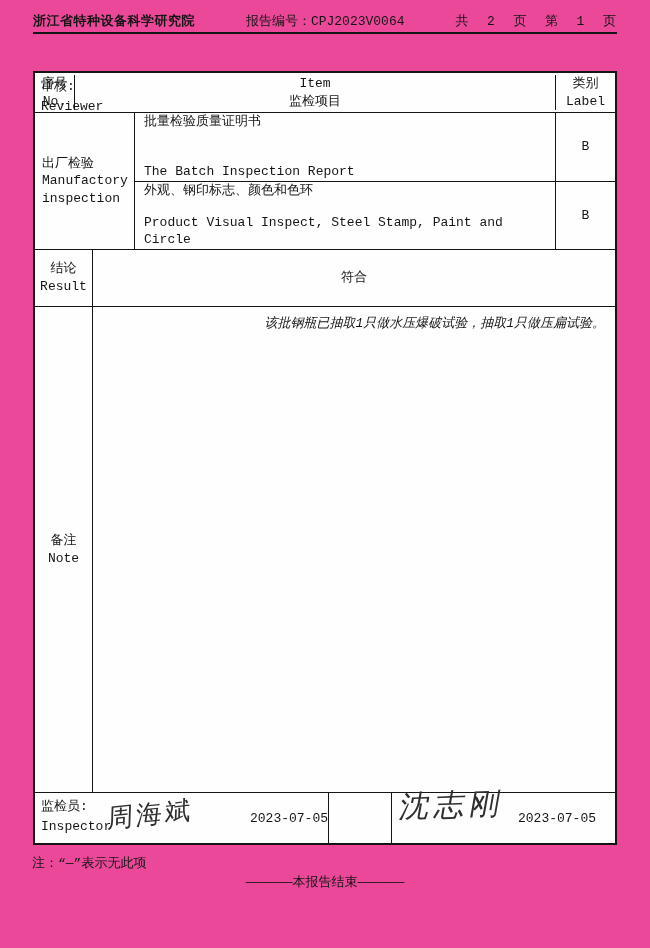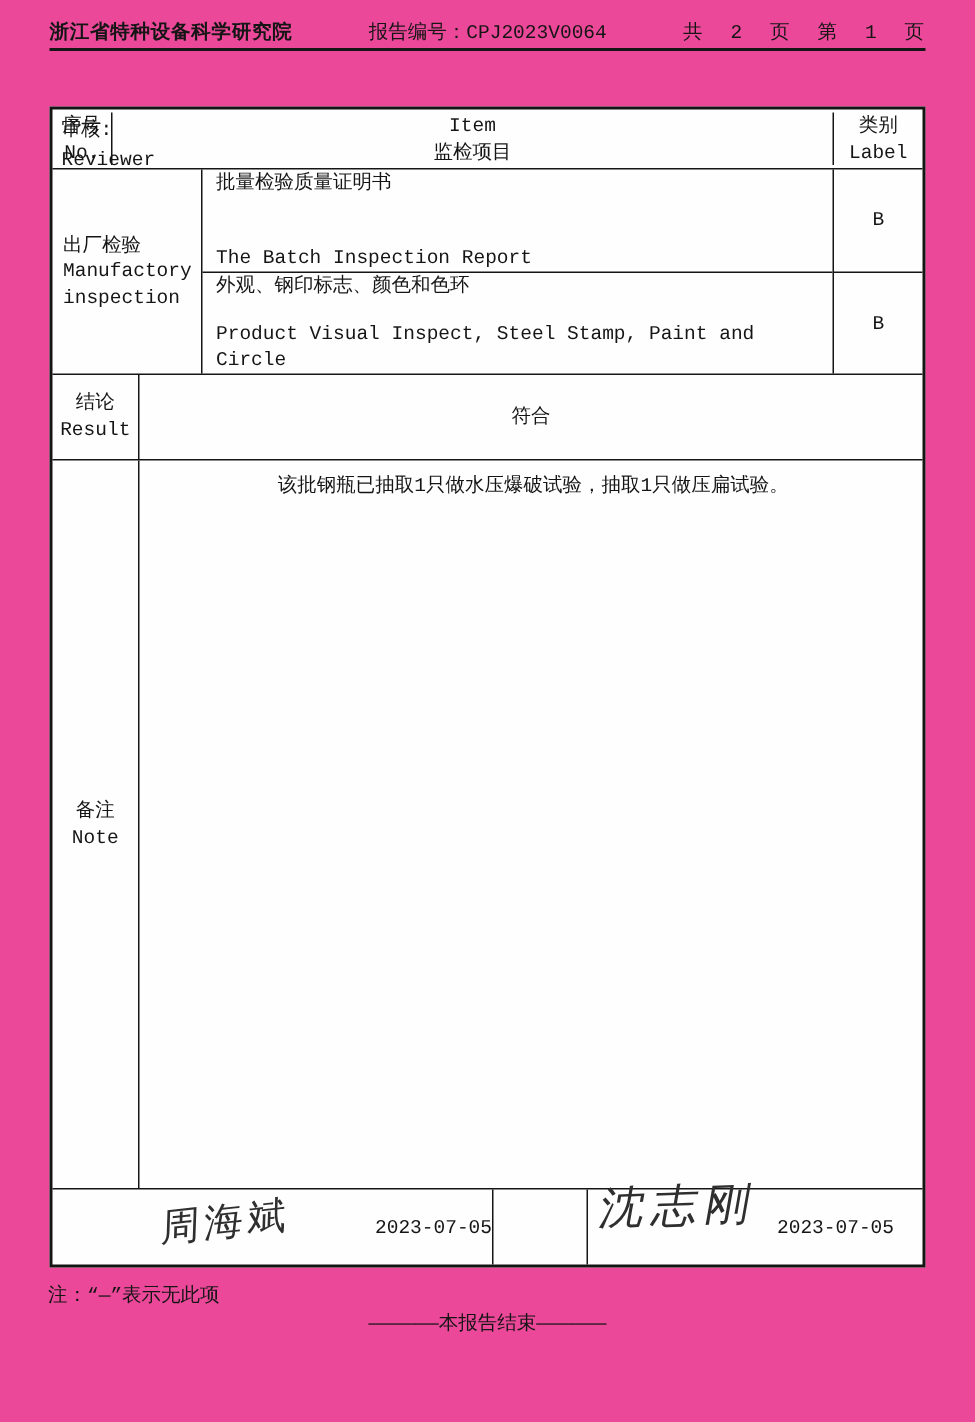--- a/index.html
+++ b/index.html
@@ -52,22 +52,23 @@
   .itemcell {
     text-align:left; padding-left:9px; justify-content:space-between;
   }
   .groupcell {
     text-align:left; padding-left:7px; justify-content:center;
   }
   .lblcol { width:58px; flex:none; }
   .resultrow { height:57px; flex:none; }
   .noterow { flex:1; }
   .notecontent {
-    text-align:center; justify-content:flex-start;
+    text-align:right; justify-content:flex-start;
     padding:8px 10px 0 13px;
+    font-style:italic;
   }
   .sigrow { height:50px; flex:none; }
   .sigcell1 { width:294px; flex:none; position:relative; }
   .sigcell2 { width:63px; flex:none; }
   .sigcell3 { flex:1; position:relative; }
   .siglabel {
     position:absolute; left:6px; top:4px; text-align:left; line-height:1.5;
   }
   .signature {
     position:absolute;
@@ -163,20 +164,24 @@
         <span>备注</span>
         <span>Note</span>
       </div>
       <div class="cell c3 notecontent">
         <span>该批钢瓶已抽取1只做水压爆破试验，抽取1只做压扁试验。</span>
       </div>
     </div>
 
     <div class="trow sigrow last">
       <div class="cell sigcell1 br">
+        <div class="siglabel">
+          <span style="display:block">监检员:</span>
+          <span style="display:block">Inspector</span>
+        </div>
         <span class="signature sig1">周海斌</span>
         <span class="sigdate date1">2023-07-05</span>
       </div>
       <div class="cell sigcell2 br">
         <div class="siglabel">
           <span style="display:block">审核:</span>
           <span style="display:block">Reviewer</span>
         </div>
       </div>
       <div class="cell sigcell3">

